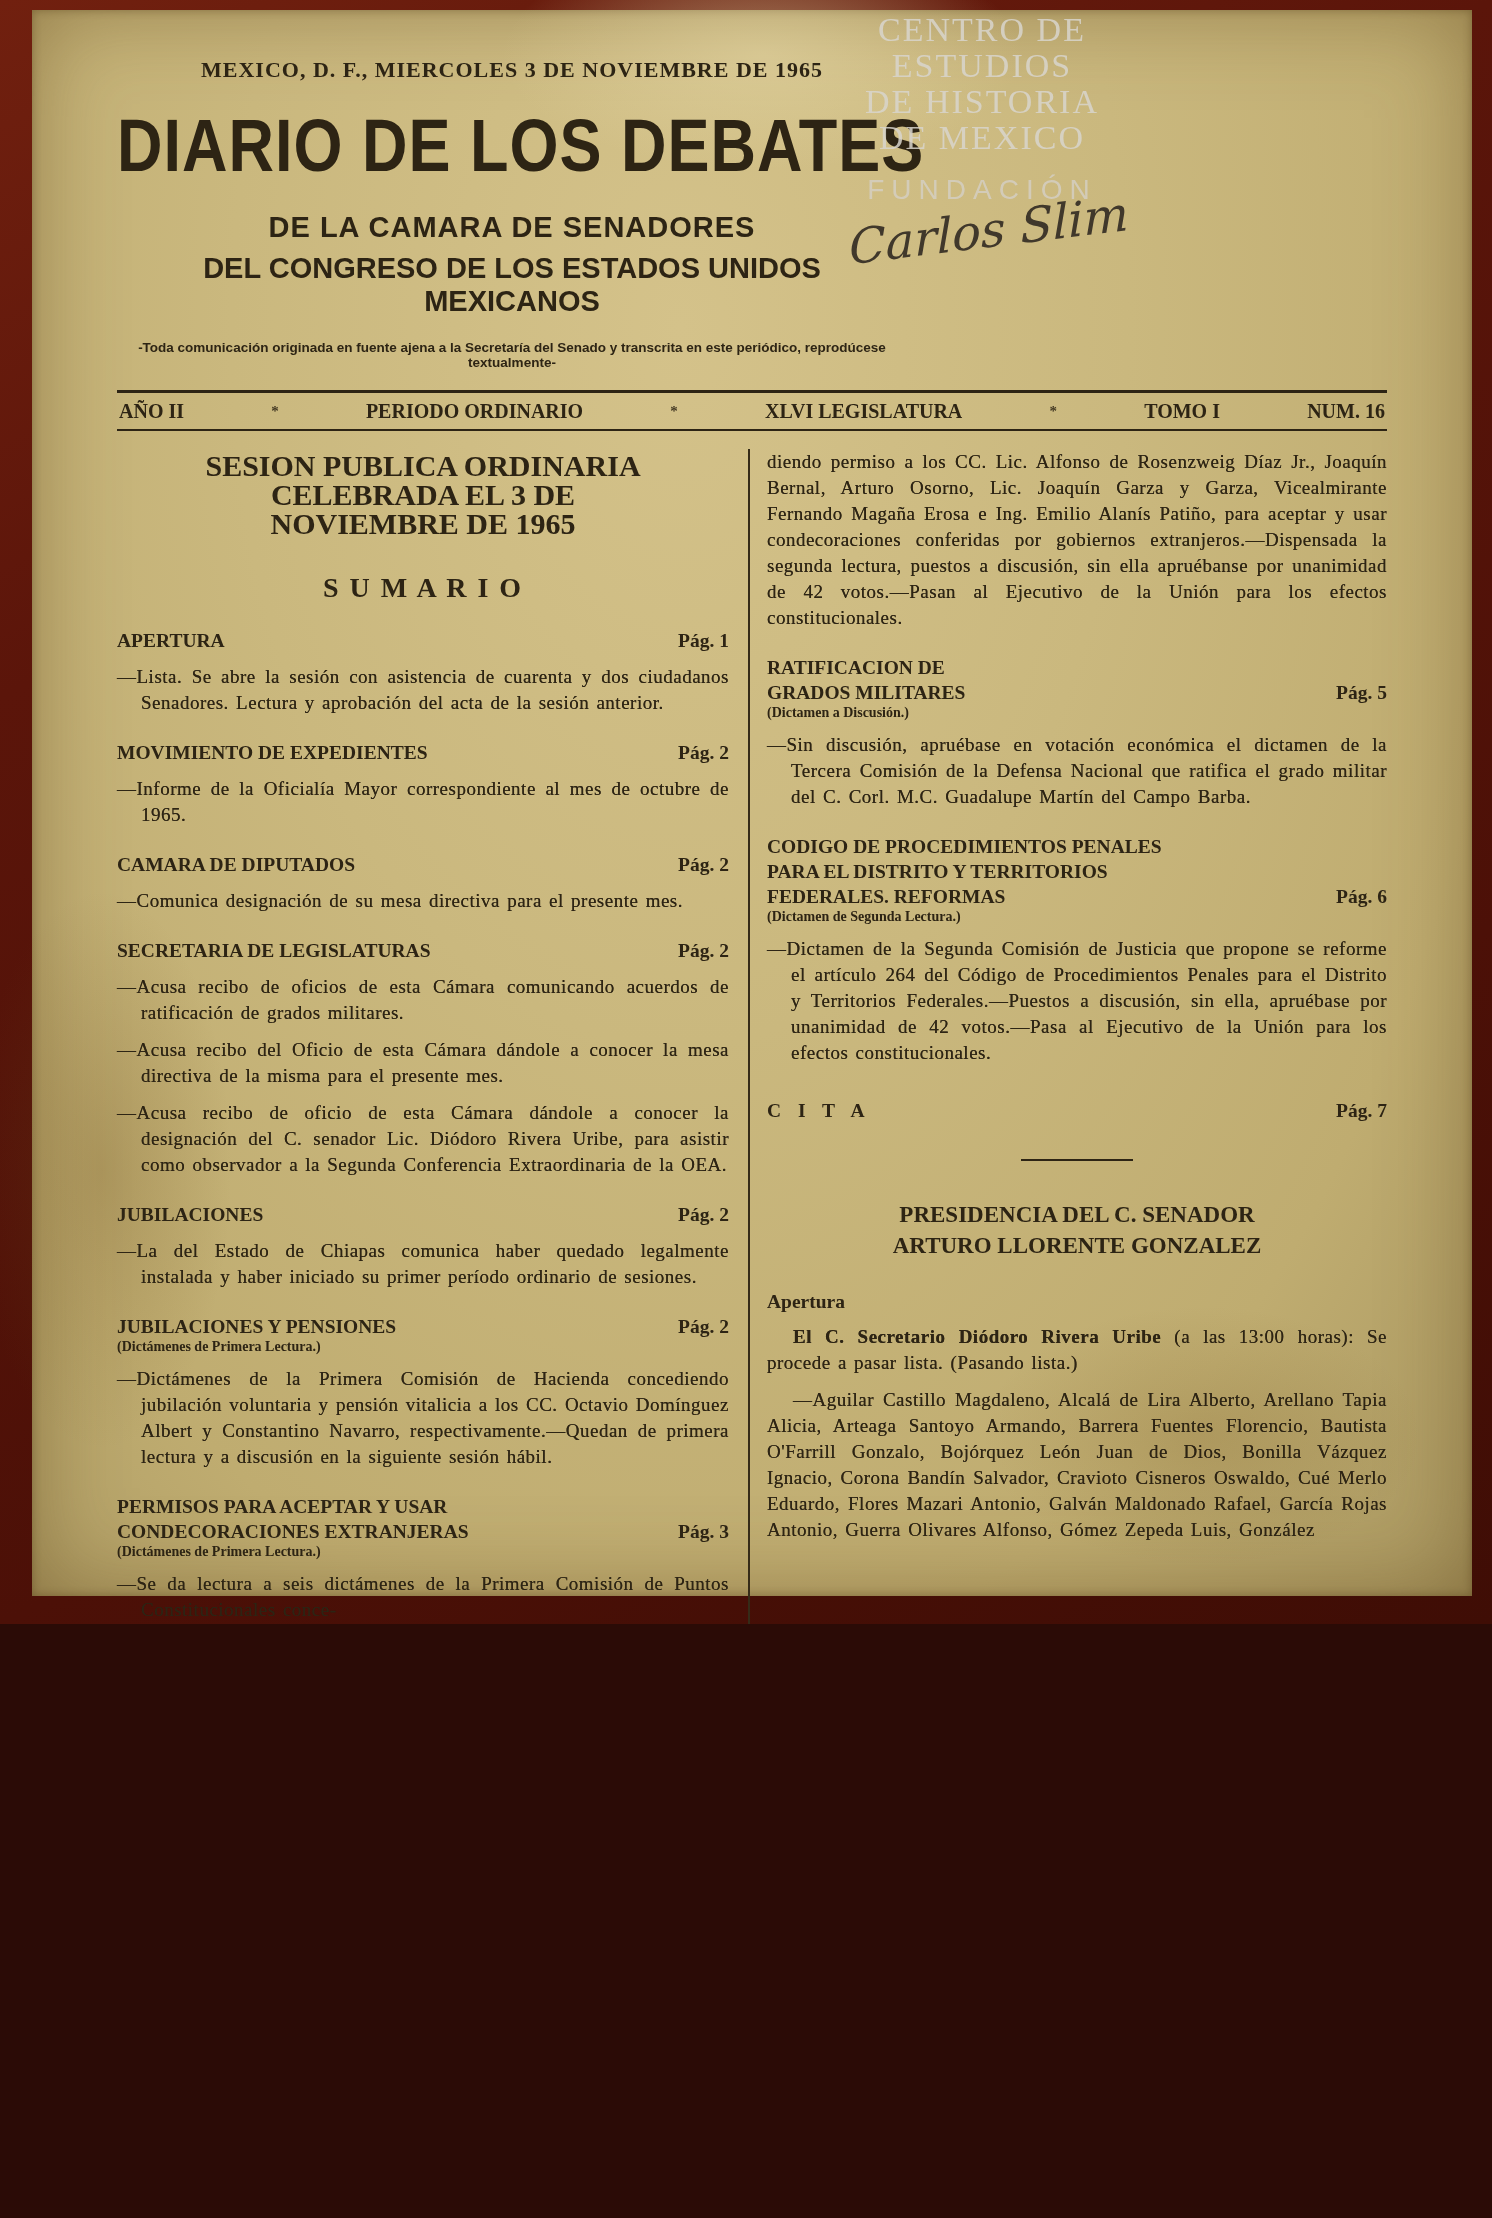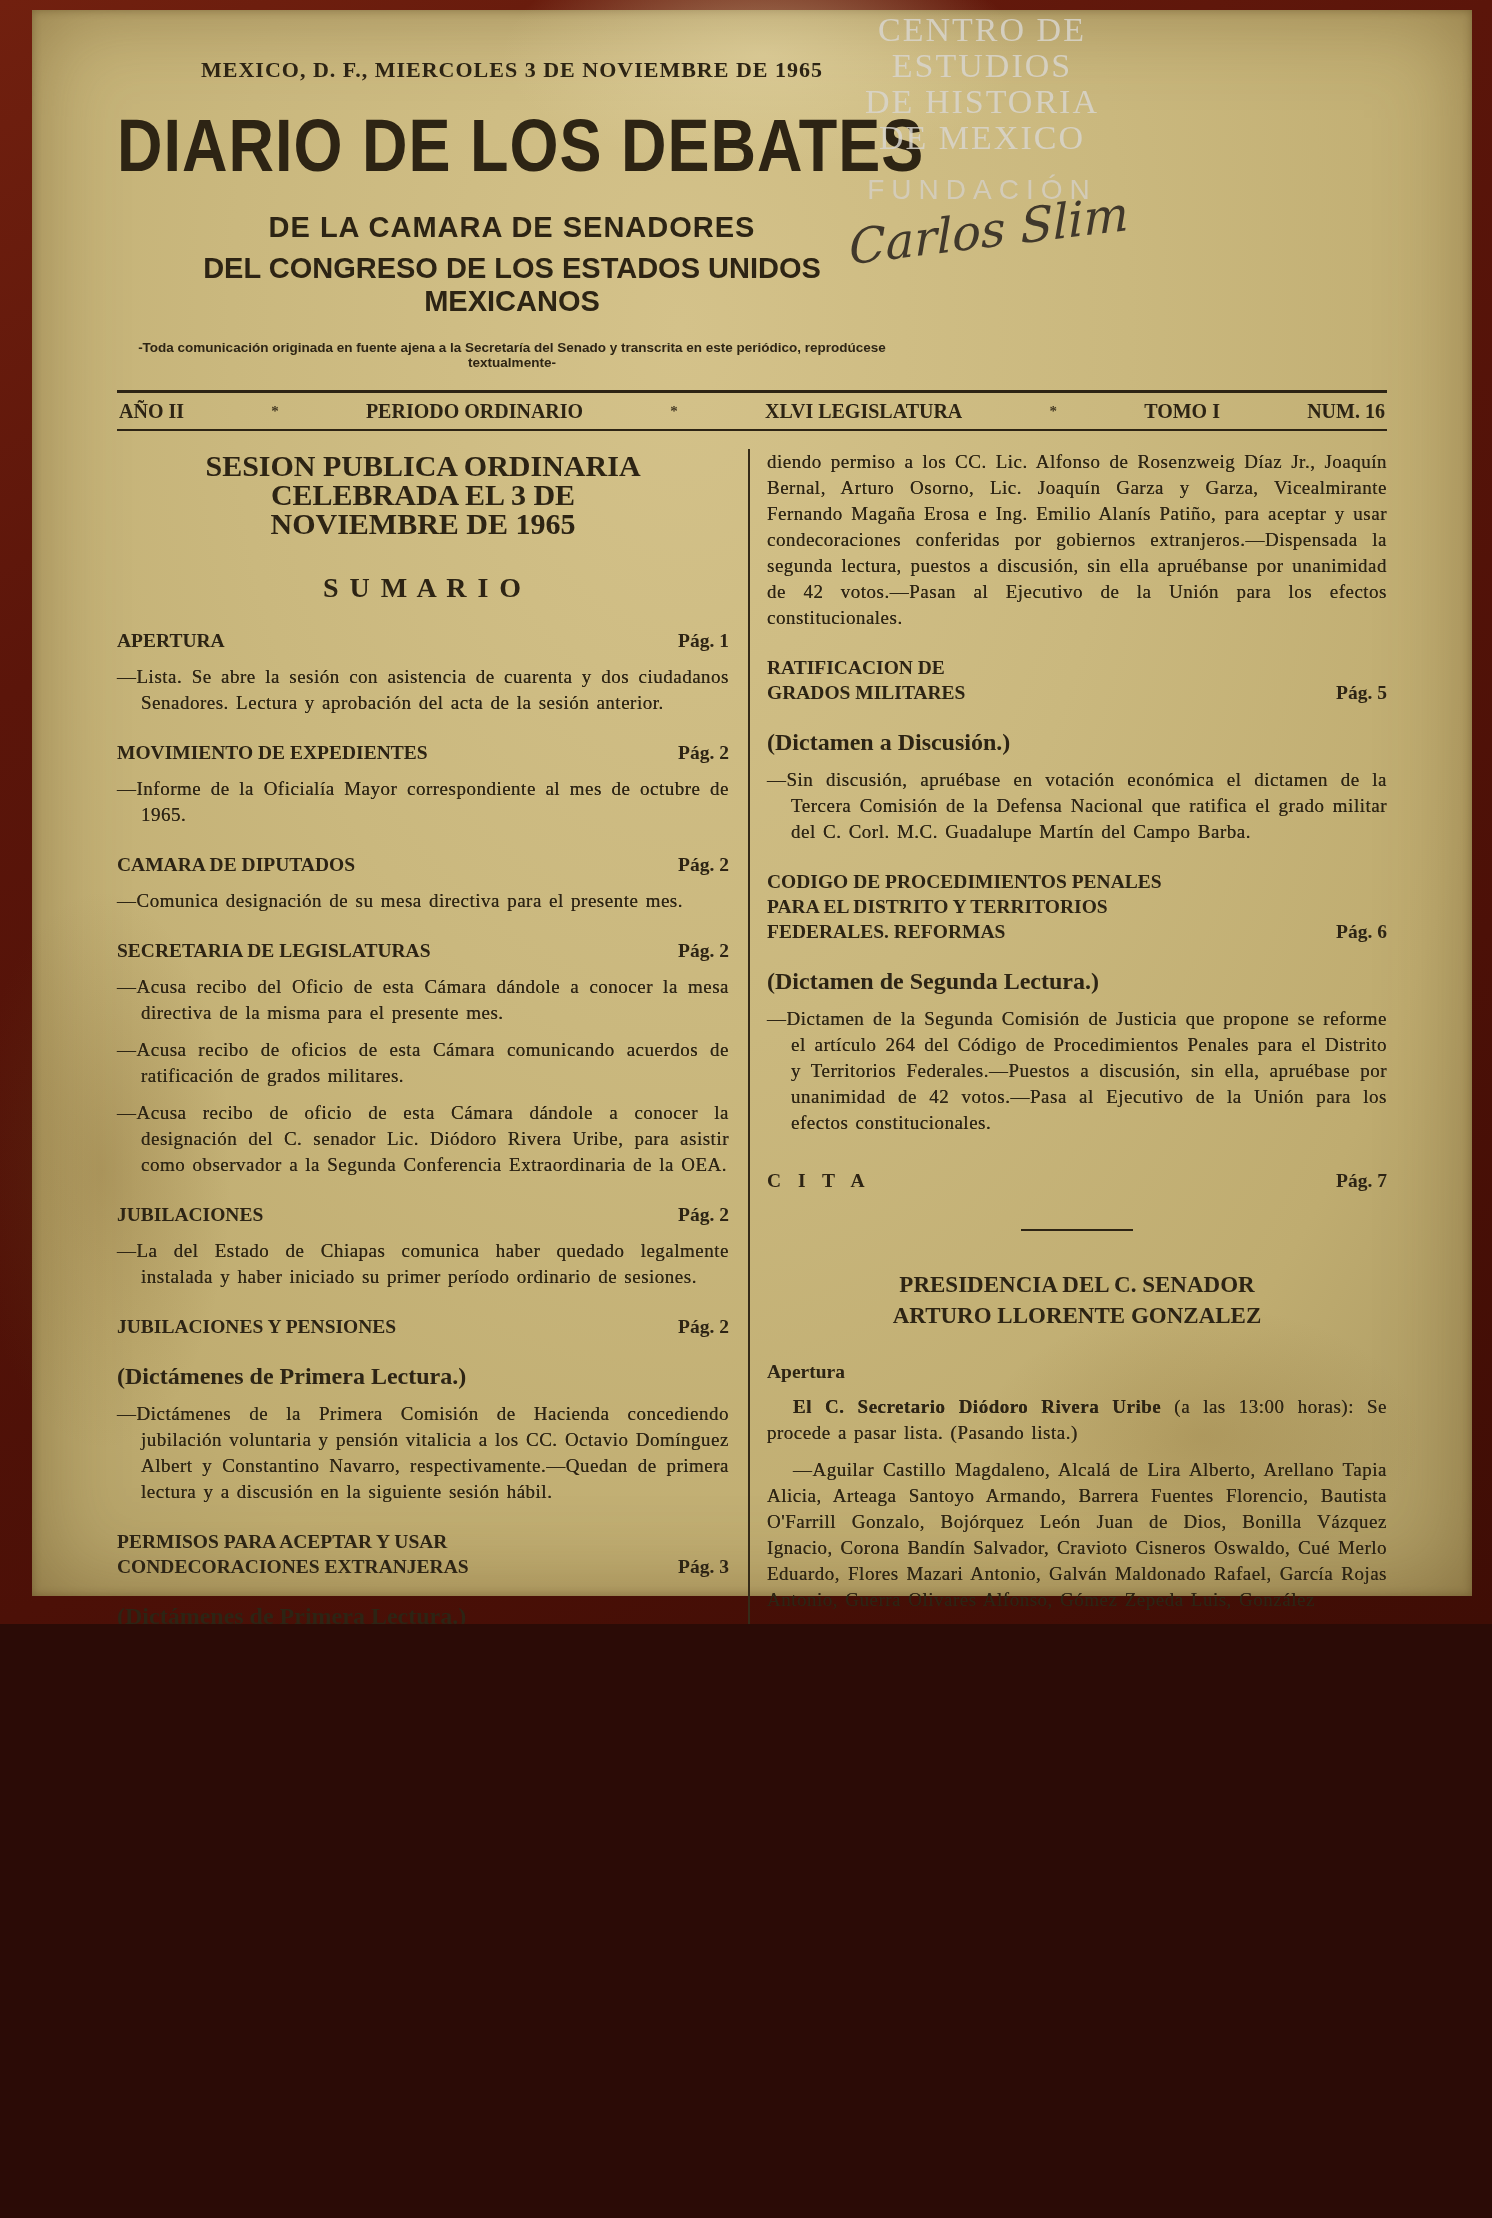--- a/index.html
+++ b/index.html
@@ -59,21 +59,21 @@
   .divider { flex:0 0 2px; background:#352b18; margin:4px 17px 42px 19px; }
   .col-right { flex:1; min-width:0; }
 
   .session-title { margin-top:6px; text-align:center; font-weight:bold; font-size:30px; line-height:29px; }
   .sumario { margin-top:34px; text-align:center; font-weight:bold; font-size:28px; letter-spacing:2px; }
 
   .entry { margin-top:24px; }
   .entry-head { display:flex; justify-content:space-between; align-items:flex-end; font-weight:bold; font-size:19.5px; line-height:25px; }
   .entry-head .h { white-space:pre-line; }
   .entry-head .pg { flex:0 0 auto; white-space:nowrap; }
-  .note { margin-top:24px; font-weight:bold; font-size:24px; }
+  .note { margin-top:0; font-weight:bold; font-size:14px; }
   .body {
     margin-top:11px; font-size:19px; line-height:26px; text-align:justify;
     letter-spacing:0.5px; word-spacing:2px; text-shadow:0 0 0.6px rgba(45,36,20,0.85);
   }
   .hang { padding-left:24px; text-indent:-24px; }
   .indent { text-indent:26px; }
   .cont { margin-top:4px; }
   .cita { margin-top:32px; }
   .cita-h { letter-spacing:6px; }
   .short-rule { width:112px; height:2px; background:#2d2414; margin:36px auto 0; }
@@ -150,22 +150,22 @@
             <span class="pg">Pág. 2</span>
           </div>
           <p class="body hang">—Comunica designación de su mesa directiva para el presente mes.</p>
         </div>
 
         <div class="entry">
           <div class="entry-head">
             <span class="h">SECRETARIA DE LEGISLATURAS</span>
             <span class="pg">Pág. 2</span>
           </div>
+          <p class="body hang">—Acusa recibo de oficios de esta Cámara comunicando acuerdos de ratificación de grados militares.</p>
           <p class="body hang">—Acusa recibo del Oficio de esta Cámara dándole a conocer la mesa directiva de la misma para el presente mes.</p>
-          <p class="body hang">—Acusa recibo de oficios de esta Cámara comunicando acuerdos de ratificación de grados militares.</p>
           <p class="body hang">—Acusa recibo de oficio de esta Cámara dándole a conocer la designación del C. senador Lic. Diódoro Rivera Uribe, para asistir como observador a la Segunda Conferencia Extraordinaria de la OEA.</p>
         </div>
 
         <div class="entry">
           <div class="entry-head">
             <span class="h">JUBILACIONES</span>
             <span class="pg">Pág. 2</span>
           </div>
           <p class="body hang">—La del Estado de Chiapas comunica haber quedado legalmente instalada y haber iniciado su primer período ordinario de sesiones.</p>
         </div>

